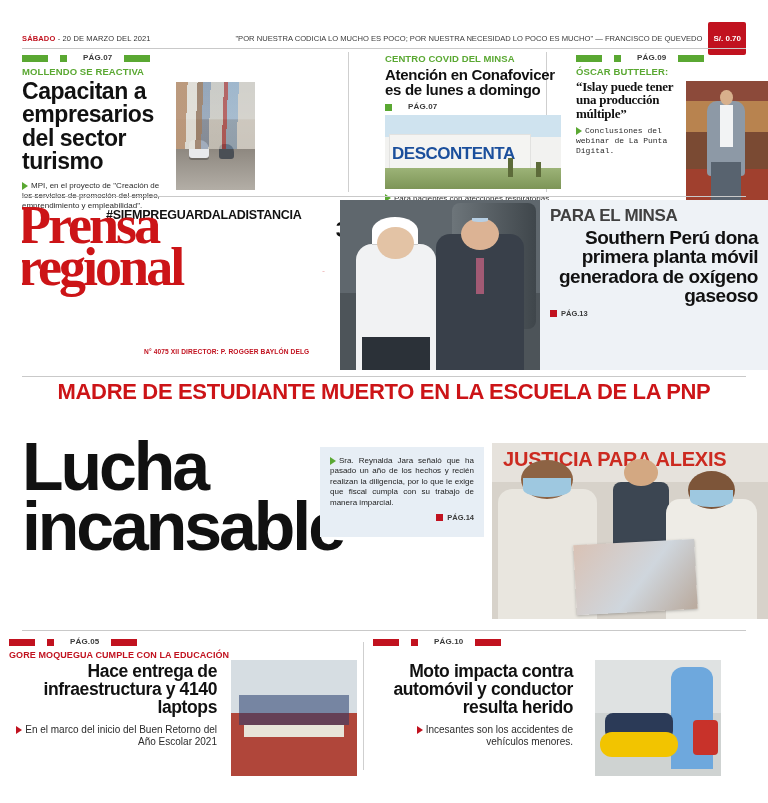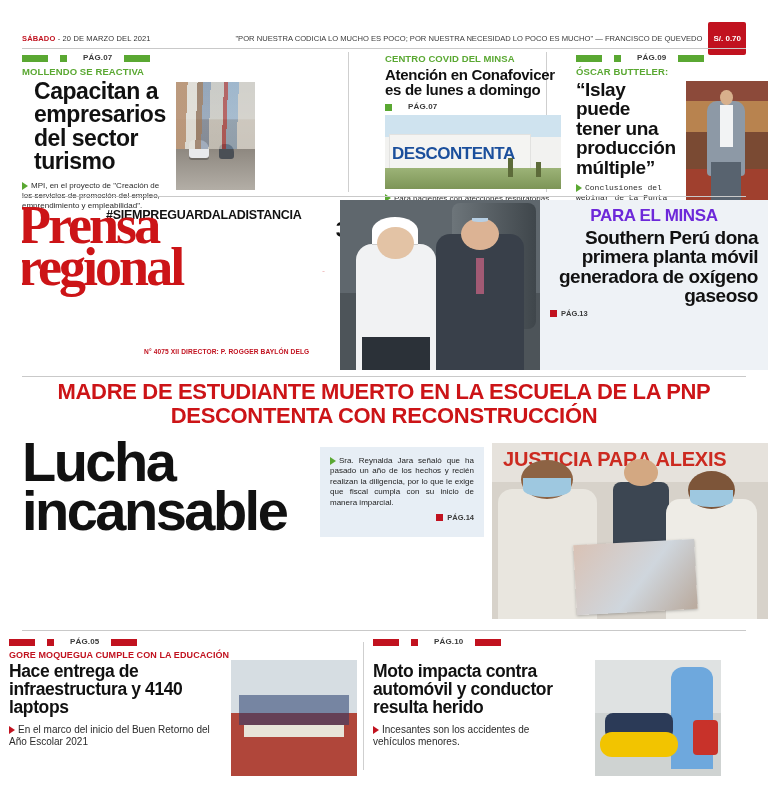--- a/index.html
+++ b/index.html
@@ -33,23 +33,23 @@
   .col-a{position:absolute;left:0;top:0;width:233px;}
   .col-b{position:absolute;left:363px;top:0;width:176px;}
   .col-c{position:absolute;left:554px;top:0;width:192px;}
   .vline{position:absolute;width:1px;background:#cfcfcf;top:52px;height:140px;}
 
   .kicker-line{display:flex;align-items:flex-end;gap:12px;height:10px;margin-bottom:4px;}
   .pag{font-size:8px;font-weight:700;color:#3a3a3a;letter-spacing:.02em;white-space:nowrap;}
   .eyebrow{font-size:9.5px;font-weight:700;letter-spacing:.01em;margin-bottom:3px;}
   .eyebrow.green{color:#5aa832;}
   .hl{font-weight:700;color:#111;line-height:1.02;letter-spacing:-.02em;}
-  .hl-a{font-size:23px;margin-left:12px;}
+  .hl-a{font-size:23px;}
   .hl-b{font-size:15px;}
-  .hl-c{font-size:19px;}
+  .hl-c{font-size:13px;font-family:Liberation Serif, serif;}
   .sub{font-size:8px;line-height:1.25;color:#2b2b2b;}
 
   .photo{background:#b9c3c8;background-size:cover;background-position:center;overflow:hidden;position:relative;}
 
   
   .ph-street{
     background:
       linear-gradient(180deg,#cfe0ea 0%,#dfe9ef 34%,#b9b2a8 35%,#9d968c 100%),
       #b5ada3;
   }
@@ -98,32 +98,32 @@
   .mh-photo .p1{position:absolute;left:8%;bottom:0;width:40%;height:74%;background:#f1f2f3;border-radius:16px 16px 0 0;}
   .mh-photo .p1 .hd{position:absolute;left:26%;top:-14%;width:46%;height:26%;background:#e3c3a5;border-radius:50%;}
   .mh-photo .p1 .helm{position:absolute;left:20%;top:-22%;width:58%;height:22%;background:#fff;border-radius:50% 50% 0 0;box-shadow:0 1px 0 #ccc;}
   .mh-photo .p1 .pants{position:absolute;left:8%;bottom:0;width:84%;height:26%;background:#2b3138;}
   .mh-photo .p2{position:absolute;left:48%;bottom:0;width:44%;height:80%;background:#39404a;border-radius:14px 14px 0 0;}
   .mh-photo .p2 .hd{position:absolute;left:28%;top:-12%;width:44%;height:24%;background:#dcb394;border-radius:50%;}
   .mh-photo .p2 .mask{position:absolute;left:30%;top:0%;width:40%;height:12%;background:#b7cfe4;border-radius:0 0 40% 40%;}
   .mh-photo .p2 .tie{position:absolute;left:46%;top:18%;width:9%;height:26%;background:#a25a74;}
 
   .mh-right{position:absolute;left:518px;top:0;width:228px;height:170px;background:#eef2f6;padding:6px 10px 6px 10px;box-sizing:border-box;}
-  .mh-right .kick{font-size:17px;font-weight:700;color:#6d28d9;text-align:center;letter-spacing:-.02em;}
+  .mh-right .kick{font-size:17px;font-weight:700;color:#404040;text-align:left;letter-spacing:-.02em;}
   .mh-right .big{font-size:19px;font-weight:700;color:#111;text-align:right;line-height:1.02;letter-spacing:-.025em;margin-top:2px;}
   .mh-right .ded{font-size:7.5px;color:#2b2b2b;text-align:right;line-height:1.25;margin-top:6px;}
   .mh-right .pg{font-size:7.5px;font-weight:700;color:#3a3a3a;margin-top:3px;}
 
   
   .bannerwrap{position:absolute;left:22px;top:380px;width:724px;}
   .banner{font-size:22px;font-weight:700;color:#cc1417;text-align:center;line-height:1.08;letter-spacing:-.015em;font-family:"Liberation Sans", sans-serif;}
 
   
   .main{position:absolute;left:22px;top:443px;width:724px;height:180px;}
-  .lucha{position:absolute;left:0;top:-6px;width:300px;font-size:56px;font-weight:700;line-height:.88;letter-spacing:-.045em;color:#111;}
+  .lucha{position:absolute;left:0;top:-6px;width:300px;font-size:68px;font-weight:700;line-height:.88;letter-spacing:-.045em;color:#111;}
   .bluebox{position:absolute;left:298px;top:4px;width:164px;height:90px;background:#e7eef5;box-sizing:border-box;padding:9px 10px 6px 10px;}
   .bluebox p{margin:0;font-size:8px;line-height:1.3;color:#1d1d1d;text-align:justify;}
   .bluebox .pg{margin-top:5px;text-align:right;font-size:7.5px;font-weight:700;color:#3a3a3a;}
 
   .protest{position:absolute;left:470px;top:0;width:276px;height:176px;overflow:hidden;
     background:linear-gradient(180deg,#e6e2dc 0 22%,#d7d2ca 22% 100%);}
   .protest .bannertxt{position:absolute;left:4%;top:3%;font-size:20px;font-weight:700;color:#cc2a20;letter-spacing:-.01em;white-space:nowrap;}
   .protest .pA{position:absolute;left:2%;bottom:0;width:36%;height:74%;background:#e9e6df;border-radius:14px 14px 0 0;}
   .protest .pA .hd{position:absolute;left:24%;top:-22%;width:52%;height:30%;background:#8d6344;border-radius:50%;}
   .protest .pA .msk{position:absolute;left:26%;top:-8%;width:48%;height:14%;background:#9ec8e0;border-radius:0 0 45% 45%;}
@@ -132,21 +132,21 @@
   .protest .pB .msk{position:absolute;left:26%;top:-8%;width:48%;height:14%;background:#9ec8e0;border-radius:0 0 45% 45%;}
   .protest .poster{position:absolute;left:30%;bottom:4%;width:44%;height:40%;background:linear-gradient(130deg,#d9c2b5,#cfd6dd 55%,#b9a99c);transform:rotate(-3deg);box-shadow:0 1px 3px rgba(0,0,0,.25);}
   .protest .officer{position:absolute;left:44%;top:22%;width:20%;height:36%;background:#3c4652;border-radius:8px 8px 0 0;}
   .protest .officer .hd{position:absolute;left:20%;top:-36%;width:60%;height:42%;background:#d3a882;border-radius:50%;}
 
   
   .bottom{position:absolute;left:9px;top:636px;width:724px;height:140px;}
   .b-col{position:absolute;top:0;width:348px;}
   .b-left{left:0;}
   .b-right{left:364px;}
-  .b-text{position:absolute;left:0;top:14px;width:208px;}
+  .b-text{position:absolute;left:0;top:14px;width:208px;text-align:right;}
   .b-hl{font-size:17.5px;font-weight:700;line-height:1.04;color:#111;letter-spacing:-.022em;}
   .b-sub{font-size:10px;line-height:1.25;color:#2b2b2b;margin-top:7px;}
   .b-photo{position:absolute;right:0;top:10px;width:126px;height:116px;}
   .ph-school{background:linear-gradient(180deg,#d6dde2 0 46%,#b0463a 46% 100%);}
   .ph-school .row{position:absolute;left:6%;right:6%;top:30%;height:26%;background:rgba(40,60,110,.55);}
   .ph-school .tbl{position:absolute;left:10%;right:10%;top:56%;height:10%;background:#e8e4d8;}
   .ph-amb{background:linear-gradient(180deg,#dfe2e2 0 46%,#cfd3d2 46% 100%);}
   .ph-amb .gurney{position:absolute;left:4%;bottom:16%;width:62%;height:22%;background:#f2c400;border-radius:12px;}
   .ph-amb .body{position:absolute;left:8%;bottom:32%;width:54%;height:22%;background:#2b3a57;border-radius:8px;}
   .ph-amb .medic{position:absolute;right:6%;top:6%;width:34%;height:88%;background:#6ea8dd;border-radius:12px 12px 0 0;}
@@ -277,31 +277,30 @@
       <div class="pg">
         <span class="sq"></span><span>PÁG.13</span>
       </div>
     </div>
   </div>
 
   <div style="position:absolute;left:22px;top:376px;width:724px;" class="rule"></div>
 
   <div class="bannerwrap">
     <div class="banner">MADRE DE ESTUDIANTE MUERTO EN LA ESCUELA DE LA PNP</div>
-    <div class="banner">DESCONTENTA CON RECONSTRUCCIÓN</div>
   </div>
 
   <div class="main">
     <div class="lucha">
       <div>Lucha</div>
       <div>incansable</div>
     </div>
 
     <div class="bluebox">
-      <p><span class="tri"></span><span>Sra. Reynalda Jara señaló que ha pasado un año de los hechos y recién realizan la diligencia, por lo que le exige que fiscal cumpla con su inicio de manera imparcial.</span></p>
+      <p><span class="tri"></span><span>Sra. Reynalda Jara señaló que ha pasado un año de los hechos y recién realizan la diligencia, por lo que le exige que fiscal cumpla con su trabajo de manera imparcial.</span></p>
       <div class="pg">
         <span class="sq"></span><span>PÁG.14</span>
       </div>
     </div>
 
     <div class="protest">
       <div class="bannertxt">JUSTICIA PARA ALEXIS</div>
       <div class="officer">
           <div class="hd"></div>
         </div>

